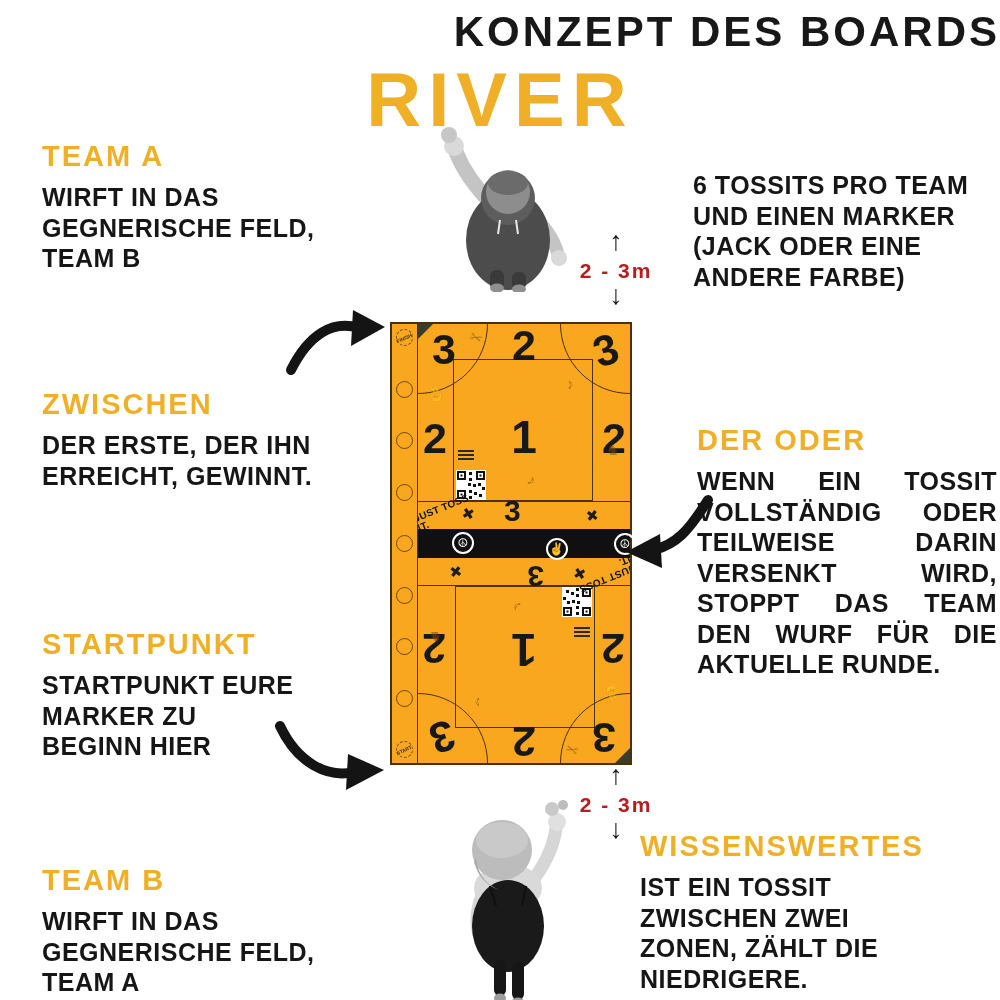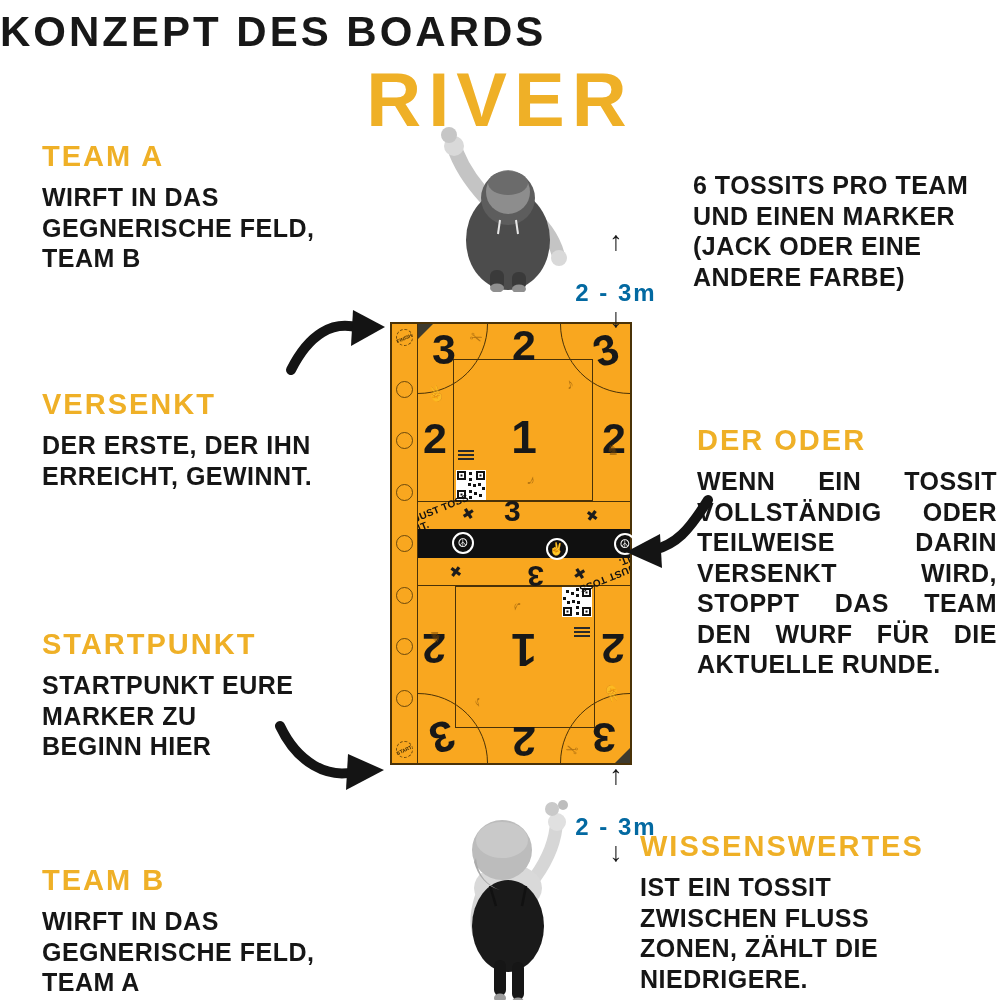--- a/index.html
+++ b/index.html
@@ -1,33 +1,33 @@
 <!DOCTYPE html>
 <html><head>
 <meta charset="utf-8">
 <style>
   html,body{margin:0;padding:0;background:#fff;}
   #canvas{position:relative;width:1000px;height:1000px;background:#ffffff;
           font-family:"Liberation Sans",sans-serif;overflow:hidden;}
 
   
-  .title{position:absolute;left:0;top:8px;width:1000px;text-align:left;
+  .title{position:absolute;left:0;top:8px;width:1000px;text-align:right;
          font-size:42px;font-weight:bold;letter-spacing:3px;color:#181818;}
   .subtitle{position:absolute;left:0;top:56px;width:1000px;text-align:center;
          font-size:76px;font-weight:bold;letter-spacing:7px;color:#EFB027;z-index:1;}
   .sec{position:absolute;z-index:3;}
   .hd{font-size:29px;font-weight:bold;letter-spacing:2px;color:#EFB027;margin-bottom:9px;}
   .bd{font-size:25px;font-weight:bold;letter-spacing:.5px;line-height:1.22;color:#161616;
       white-space:pre-line;}
   .bd.justify{white-space:normal;text-align:justify;}
 
   
   .dist{position:absolute;width:100px;display:flex;flex-direction:column;align-items:center;z-index:4;}
   .dist .arr{font-size:27px;line-height:1;color:#1a1a1a;height:32px;}
-  .dist .dtxt{font-size:24px;font-weight:bold;color:#0369a1;letter-spacing:2px;line-height:1.05;margin-top:20px;}
+  .dist .dtxt{font-size:21px;font-weight:bold;color:#b91c1c;letter-spacing:2px;line-height:1.05;}
 
   
   #board{position:absolute;left:390px;top:322px;width:242px;height:443px;
          background:#F9A71F;border:2px solid #4a3208;box-sizing:border-box;z-index:2;}
   .strip{position:absolute;left:0;top:0;width:26px;height:439px;border-right:1.6px solid #4a3208;
          box-sizing:border-box;display:flex;flex-direction:column;align-items:center;
          justify-content:space-between;padding:5px 0;}
   .circle{width:17px;height:17px;border-radius:50%;border:1.5px solid rgba(74,50,8,.8);flex:none;
           display:flex;align-items:center;justify-content:center;box-sizing:border-box;}
   .circle.cap{border-style:dashed;}
@@ -82,21 +82,21 @@
   <div class="subtitle">RIVER</div>
 
   <section class="sec" style="left:42px;top:140px;width:320px">
     <div class="hd">TEAM A</div>
     <div class="bd">WIRFT IN DAS
 GEGNERISCHE FELD,
 TEAM B</div>
   </section>
 
   <section class="sec" style="left:42px;top:388px;width:340px">
-    <div class="hd">VERSENKT</div>
+    <div class="hd">ZWISCHEN</div>
     <div class="bd">DER ERSTE, DER IHN
 ERREICHT, GEWINNT.</div>
   </section>
 
   <section class="sec" style="left:42px;top:628px;width:320px">
     <div class="hd">STARTPUNKT</div>
     <div class="bd">STARTPUNKT EURE
 MARKER ZU
 BEGINN HIER</div>
   </section>
@@ -116,21 +116,21 @@
   </section>
 
   <section class="sec" style="left:697px;top:424px;width:300px">
     <div class="hd">DER ODER</div>
     <div class="bd justify">WENN EIN TOSSIT VOLLSTÄNDIG ODER TEILWEISE DARIN VERSENKT WIRD, STOPPT DAS TEAM DEN WURF FÜR DIE AKTUELLE RUNDE.</div>
   </section>
 
   <section class="sec" style="left:640px;top:830px;width:335px">
     <div class="hd">WISSENSWERTES</div>
     <div class="bd">IST EIN TOSSIT
-ZWISCHEN FLUSS
+ZWISCHEN ZWEI
 ZONEN, ZÄHLT DIE
 NIEDRIGERE.</div>
   </section>
 
   <div class="dist" style="left:566px;top:228px">
     <div class="arr">↑</div>
     <div class="dtxt">2 - 3m</div>
     <div class="arr">↓</div>
   </div>
   <div class="dist" style="left:566px;top:762px">

